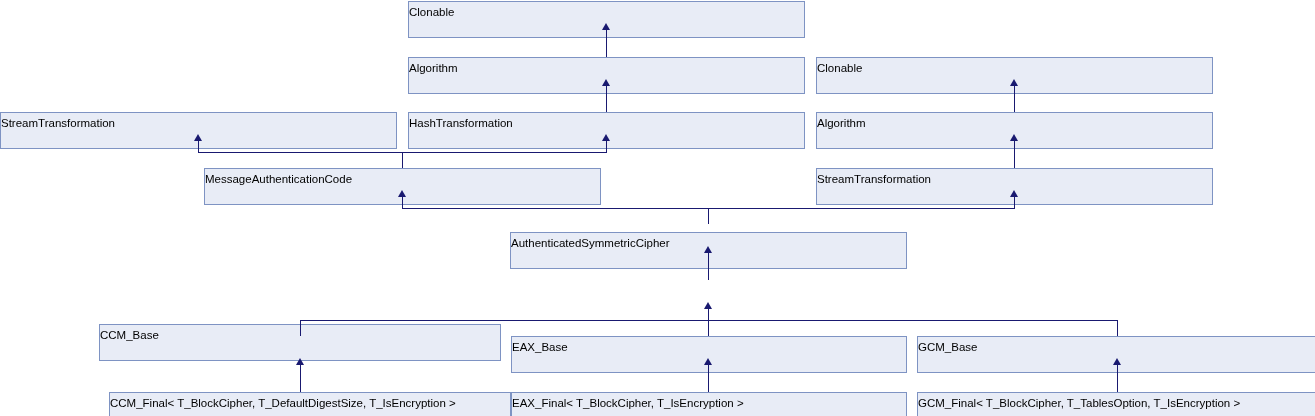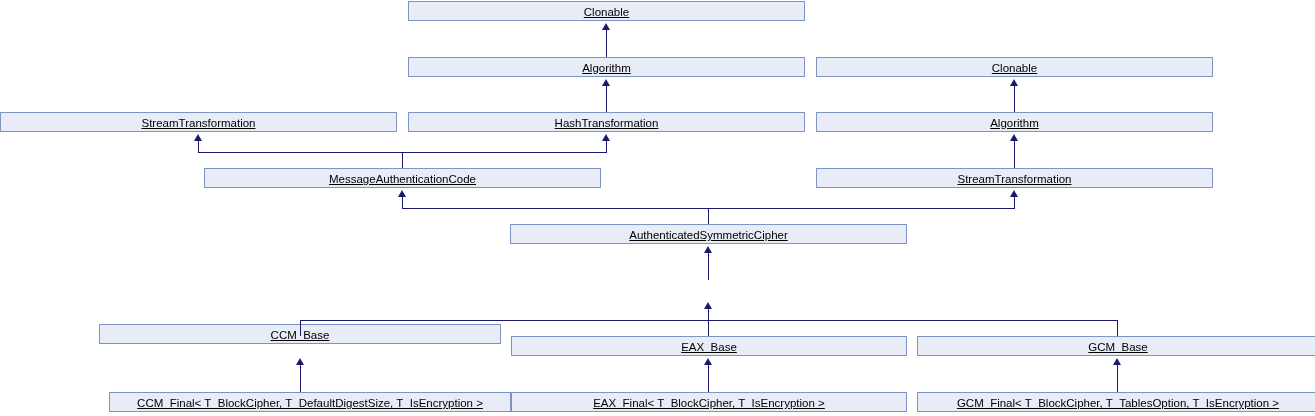--- a/index.html
+++ b/index.html
@@ -15,32 +15,31 @@
   #diagram{
     position:relative;
     width:1315px;
     height:416px;
     overflow:hidden;
     background:var(--bg);
     font-family:"Liberation Sans", sans-serif;
   }
   .node{
     position:absolute;
-    height:20px;
+    height:37px;
     box-sizing:border-box;
     background:var(--node-fill);
     border:1px solid var(--node-border);
     color:var(--text);
     font-size:11.5px;
     line-height:20px;
-    text-align:center;
+    text-align:left;
     white-space:nowrap;
     overflow:hidden;
     cursor:pointer;
-    text-decoration:underline;
   }
   .node.focus{
     background:var(--focus-node-fill);
     border-color:var(--focus-node-border);
     cursor:default;
   }
   .vl{position:absolute;width:1px;background:var(--edge);}
   .hl{position:absolute;height:1px;background:var(--edge);}
   .ar{
     position:absolute;width:0;height:0;
@@ -55,21 +54,21 @@
 <div id="diagram">
 
   <div class="node" style="left:408px;top:1px;width:397px;">Clonable</div>
   <div class="node" style="left:408px;top:57px;width:397px;">Algorithm</div>
   <div class="node" style="left:816px;top:57px;width:397px;">Clonable</div>
   <div class="node" style="left:0px;top:112px;width:397px;">StreamTransformation</div>
   <div class="node" style="left:408px;top:112px;width:397px;">HashTransformation</div>
   <div class="node" style="left:816px;top:112px;width:397px;">Algorithm</div>
   <div class="node" style="left:204px;top:168px;width:397px;">MessageAuthenticationCode</div>
   <div class="node" style="left:816px;top:168px;width:397px;">StreamTransformation</div>
-  <div class="node" style="left:510px;top:224px;width:397px;">AuthenticatedSymmetricCipher</div>
+  <div class="node" style="left:510px;top:232px;width:397px;">AuthenticatedSymmetricCipher</div>
   <div class="node" style="left:99px;top:324px;width:402px;">CCM_Base</div>
   <div class="node" style="left:511px;top:336px;width:396px;">EAX_Base</div>
   <div class="node" style="left:917px;top:336px;width:402px;">GCM_Base</div>
   <div class="node" style="left:109px;top:392px;width:402px;">CCM_Final&lt; T_BlockCipher, T_DefaultDigestSize, T_IsEncryption &gt;</div>
   <div class="node" style="left:511px;top:392px;width:396px;">EAX_Final&lt; T_BlockCipher, T_IsEncryption &gt;</div>
   <div class="node" style="left:917px;top:392px;width:402px;">GCM_Final&lt; T_BlockCipher, T_TablesOption, T_IsEncryption &gt;</div>
 
   <div class="ar" style="left:602px;top:23px;"></div>
   <div class="vl" style="left:606px;top:29px;height:28px;"></div>
 

